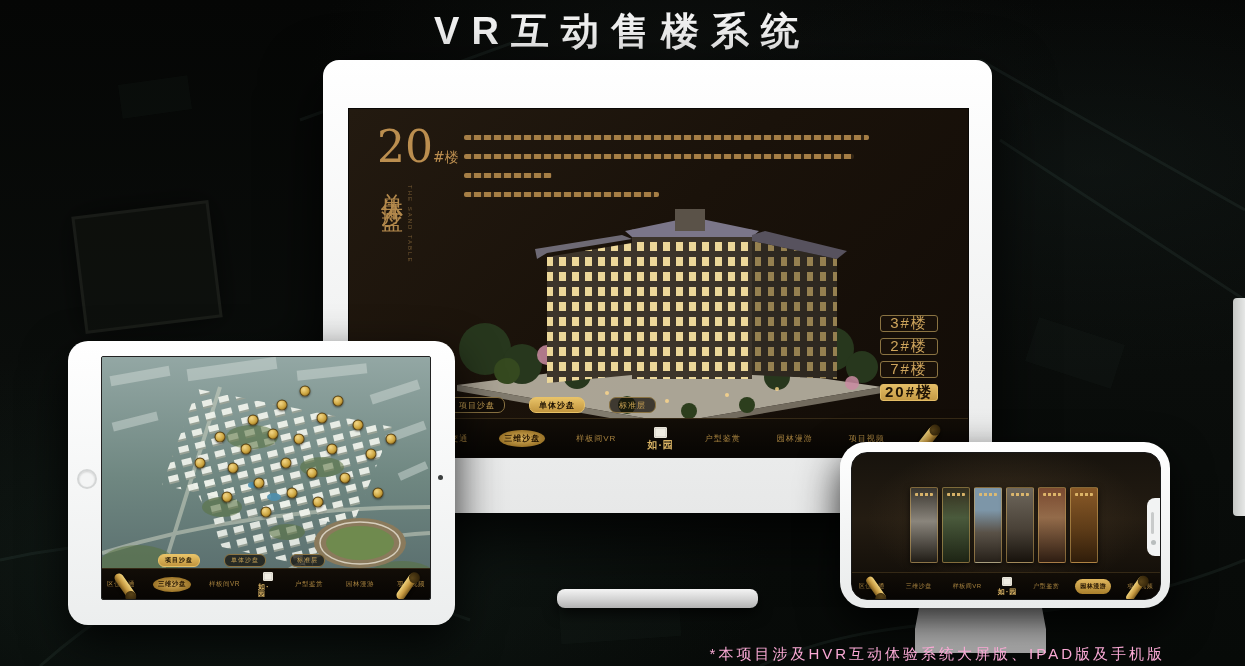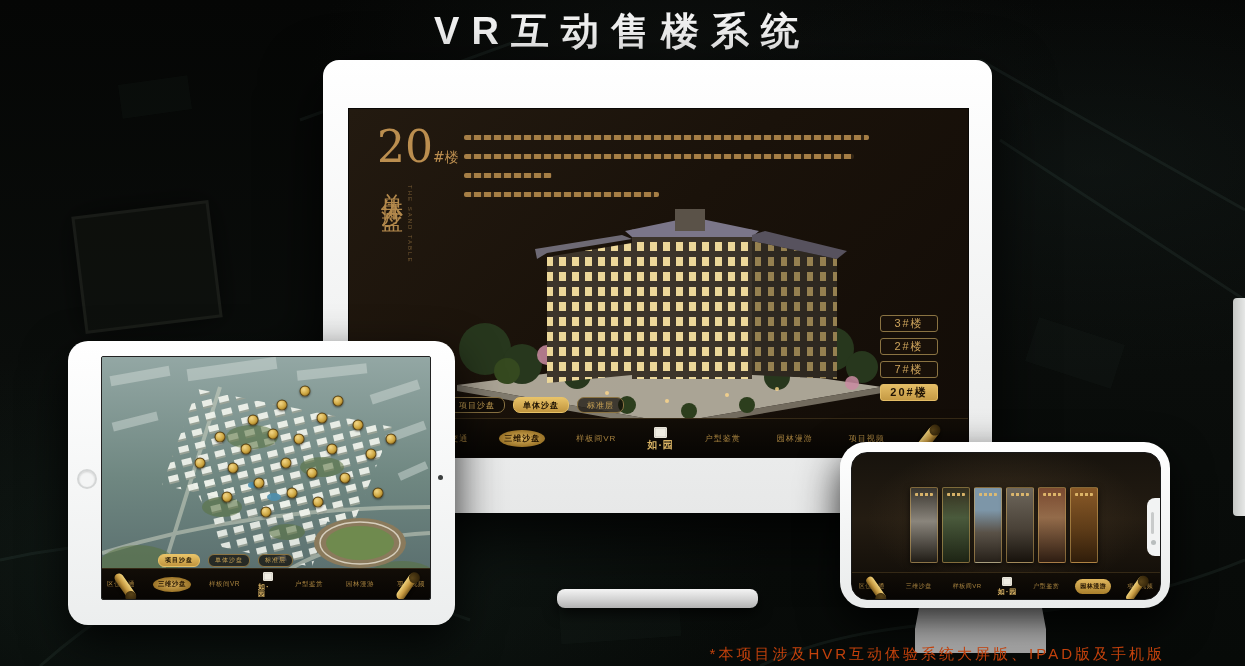--- a/index.html
+++ b/index.html
@@ -20,21 +20,21 @@
     border:3px solid rgba(140,140,125,.10);background:rgba(20,22,18,.35);
     transform:rotate(-7deg);box-shadow:0 0 30px rgba(0,0,0,.6);}
   .bg-sliver{position:absolute;right:0px;top:298px;width:12px;height:218px;
     background:linear-gradient(90deg,#cfd2cf,#f2f3f2);border-radius:4px 0 0 4px;opacity:.95;}
   .bg-roads{position:absolute;inset:0;opacity:.16;}
   
   .page-title{position:absolute;top:6px;left:0;right:0;text-align:center;
     color:#f2f2f2;font-size:38px;font-weight:700;letter-spacing:12px;
     font-family:"Liberation Sans",sans-serif;}
   
-  .footer-note{position:absolute;right:80px;bottom:2px;color:#c2410c;
+  .footer-note{position:absolute;right:80px;bottom:2px;color:#f9a8d4;
     font-size:15px;letter-spacing:3px;}
   
   .scroll-icon{position:absolute;width:36px;height:11px;border-radius:6px;
     background:linear-gradient(180deg,#f0d27c,#c79a42 55%,#7a5a1e);
     box-shadow:0 1px 3px rgba(0,0,0,.8);}
   .scroll-icon::after{content:"";position:absolute;right:-2px;top:0px;width:11px;height:11px;
     border-radius:50%;background:radial-gradient(circle at 35% 35%,#5a4418,#241804);}
   
   .monitor{position:absolute;left:323px;top:60px;width:669px;height:453px;
     background:linear-gradient(180deg,#ffffff,#f1f2f2 60%,#e7e8e8);
@@ -60,25 +60,25 @@
   
   .desc{position:absolute;left:115px;top:26px;width:430px;}
   .desc .dl{height:5px;margin-bottom:14px;border-radius:2px;filter:blur(.6px);
     background:repeating-linear-gradient(90deg,rgba(190,145,80,.85) 0 7px,rgba(190,145,80,.15) 7px 10px);}
   .dl.w1{width:405px}.dl.w2{width:390px}.dl.w3{width:88px;margin-top:10px}.dl.w4{width:195px}
   
   .model-svg{position:absolute;left:78px;top:70px;}
   
   .floor-col{position:absolute;right:30px;top:206px;display:flex;flex-direction:column;gap:6px;}
   .floor-btn{width:56px;height:15px;display:flex;align-items:center;justify-content:center;
-    font-size:11px;letter-spacing:2px;color:#cda45c;border:1px solid #8a7342;border-radius:3px;
+    font-size:15px;letter-spacing:2px;color:#cda45c;border:1px solid #8a7342;border-radius:3px;
     background:rgba(25,18,10,.75);cursor:pointer;}
   .floor-btn.active{background:linear-gradient(180deg,#e4bd66,#c59a44);color:#201405;border-color:#e4bd66;font-weight:700;}
   
-  .tabs-row{position:absolute;display:flex;gap:8px;}
+  .tabs-row{position:absolute;display:flex;gap:24px;}
   .monitor .tabs-row{left:100px;top:288px;}
   .tab-chip{height:14px;padding:0 9px;display:flex;align-items:center;border-radius:7px;
     font-size:8px;letter-spacing:1px;color:#c9a254;border:1px solid #8a7342;background:rgba(15,11,6,.7);cursor:pointer;}
   .tab-chip.active{background:linear-gradient(180deg,#e8c267,#c1953e);color:#1d1203;border-color:#e8c267;font-weight:700;}
   
   .navbar{position:absolute;left:0;right:0;bottom:0;display:flex;align-items:center;justify-content:center;
     background:linear-gradient(180deg,#120d07,#070503);border-top:1px solid rgba(190,150,80,.25);}
   .monitor .navbar{height:38px;gap:26px;}
   .nav-item{color:#a8833f;cursor:pointer;white-space:nowrap;position:relative;padding:3px 5px;}
   .monitor .nav-item{font-size:8px;letter-spacing:1px;}

